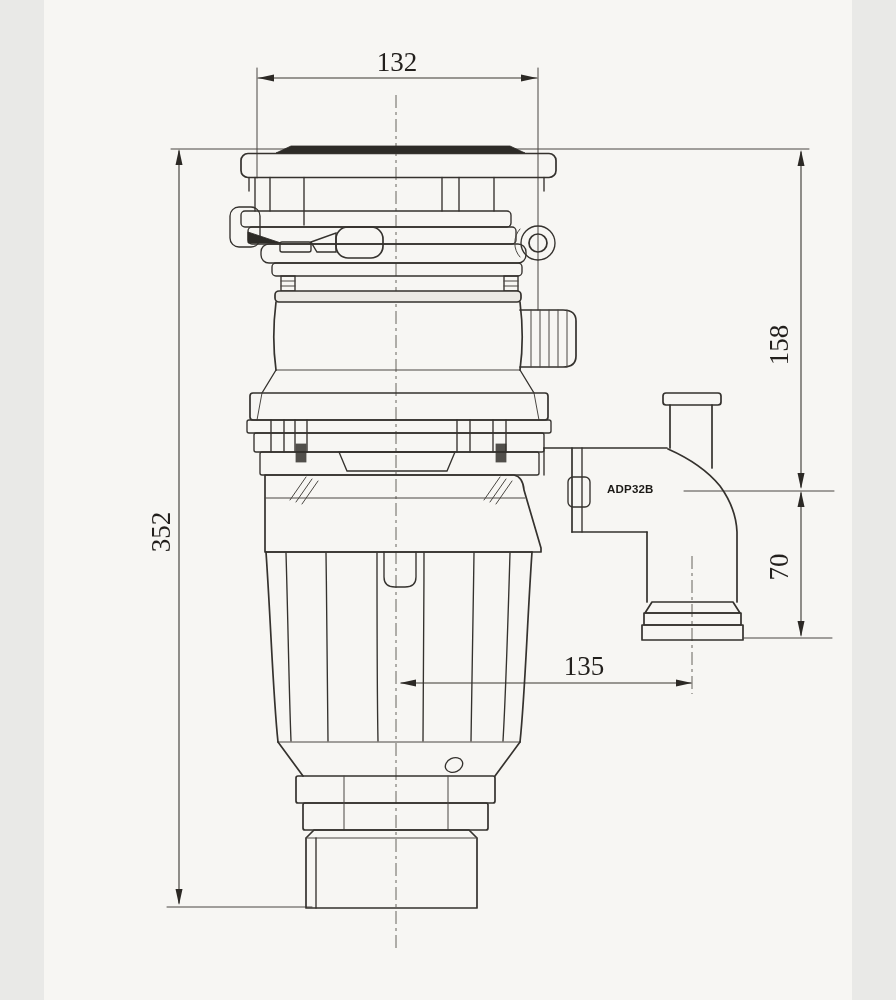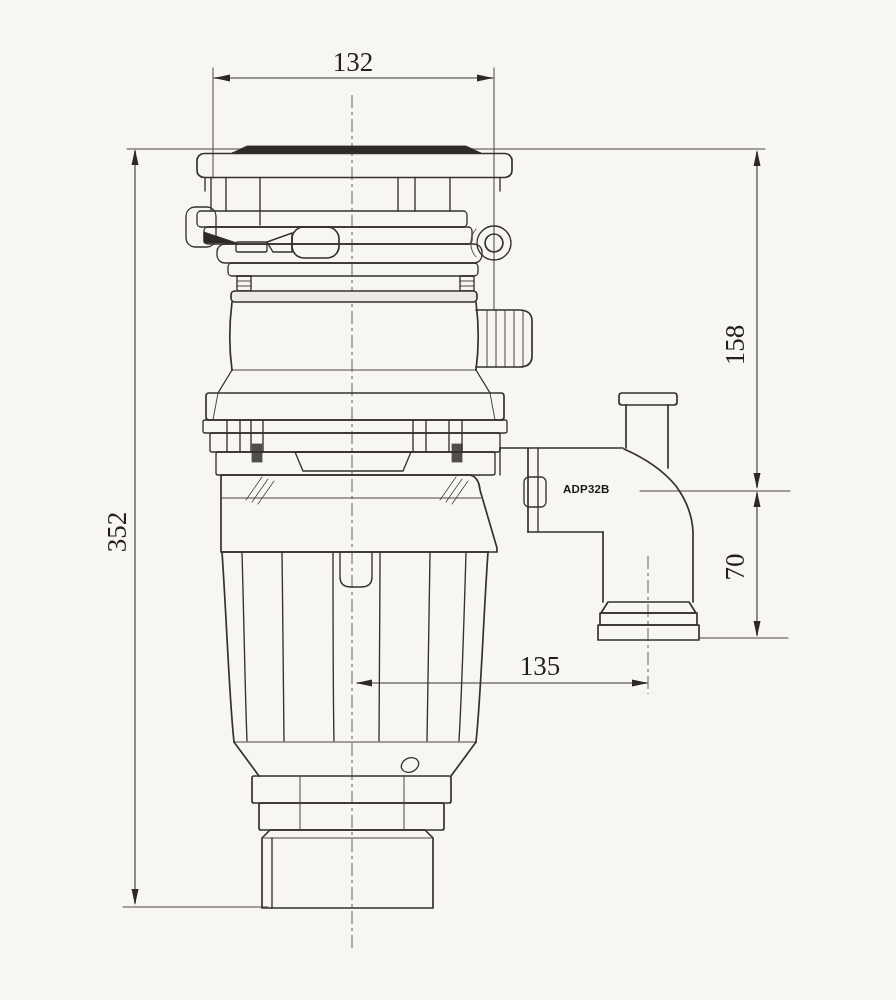--- a/index.html
+++ b/index.html
@@ -1,17 +1,17 @@
 <!DOCTYPE html>
 <html><head>
 <meta charset="utf-8">
 <style>
   html,body{margin:0;padding:0;background:#e9e9e7;}
   .sheet{
-    position:relative;width:896px;height:1000px;margin:0 auto;
+    position:relative;width:808px;height:1000px;margin:0 auto;
     background:#f7f6f3;overflow:hidden;
     font-family:"Liberation Serif", serif;
   }
   svg{position:absolute;left:0;top:0;}
   
   .ln{fill:none;stroke:#35322e;stroke-width:1.7;stroke-linecap:round;stroke-linejoin:round;}
   .md{fill:none;stroke:#35322e;stroke-width:1.35;stroke-linecap:round;}
   .tn{fill:none;stroke:#4a4742;stroke-width:1.0;stroke-linecap:round;}
   
   .dm{fill:none;stroke:#3a3631;stroke-width:1.1;stroke-linecap:round;}

